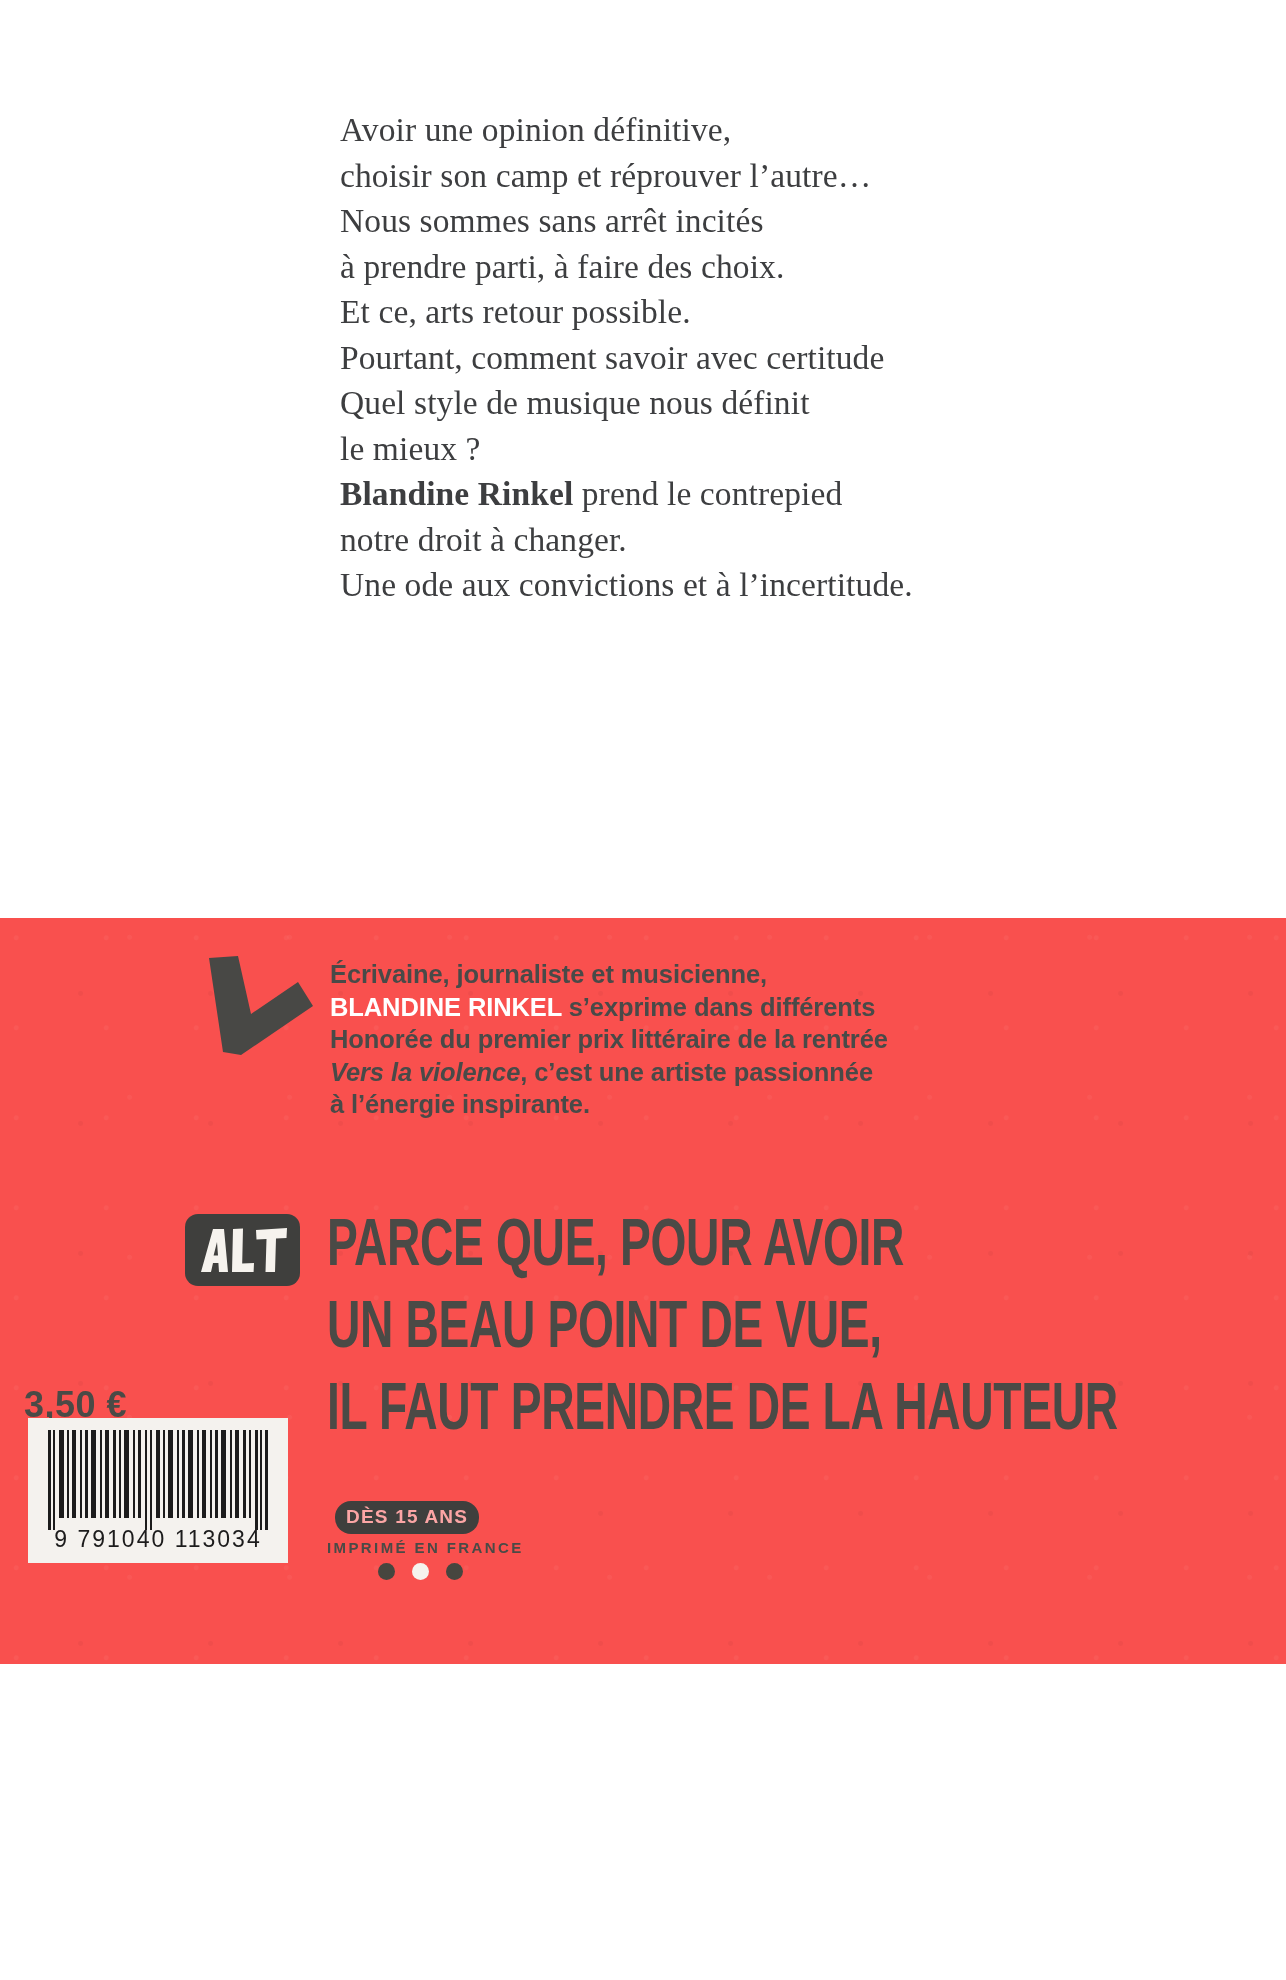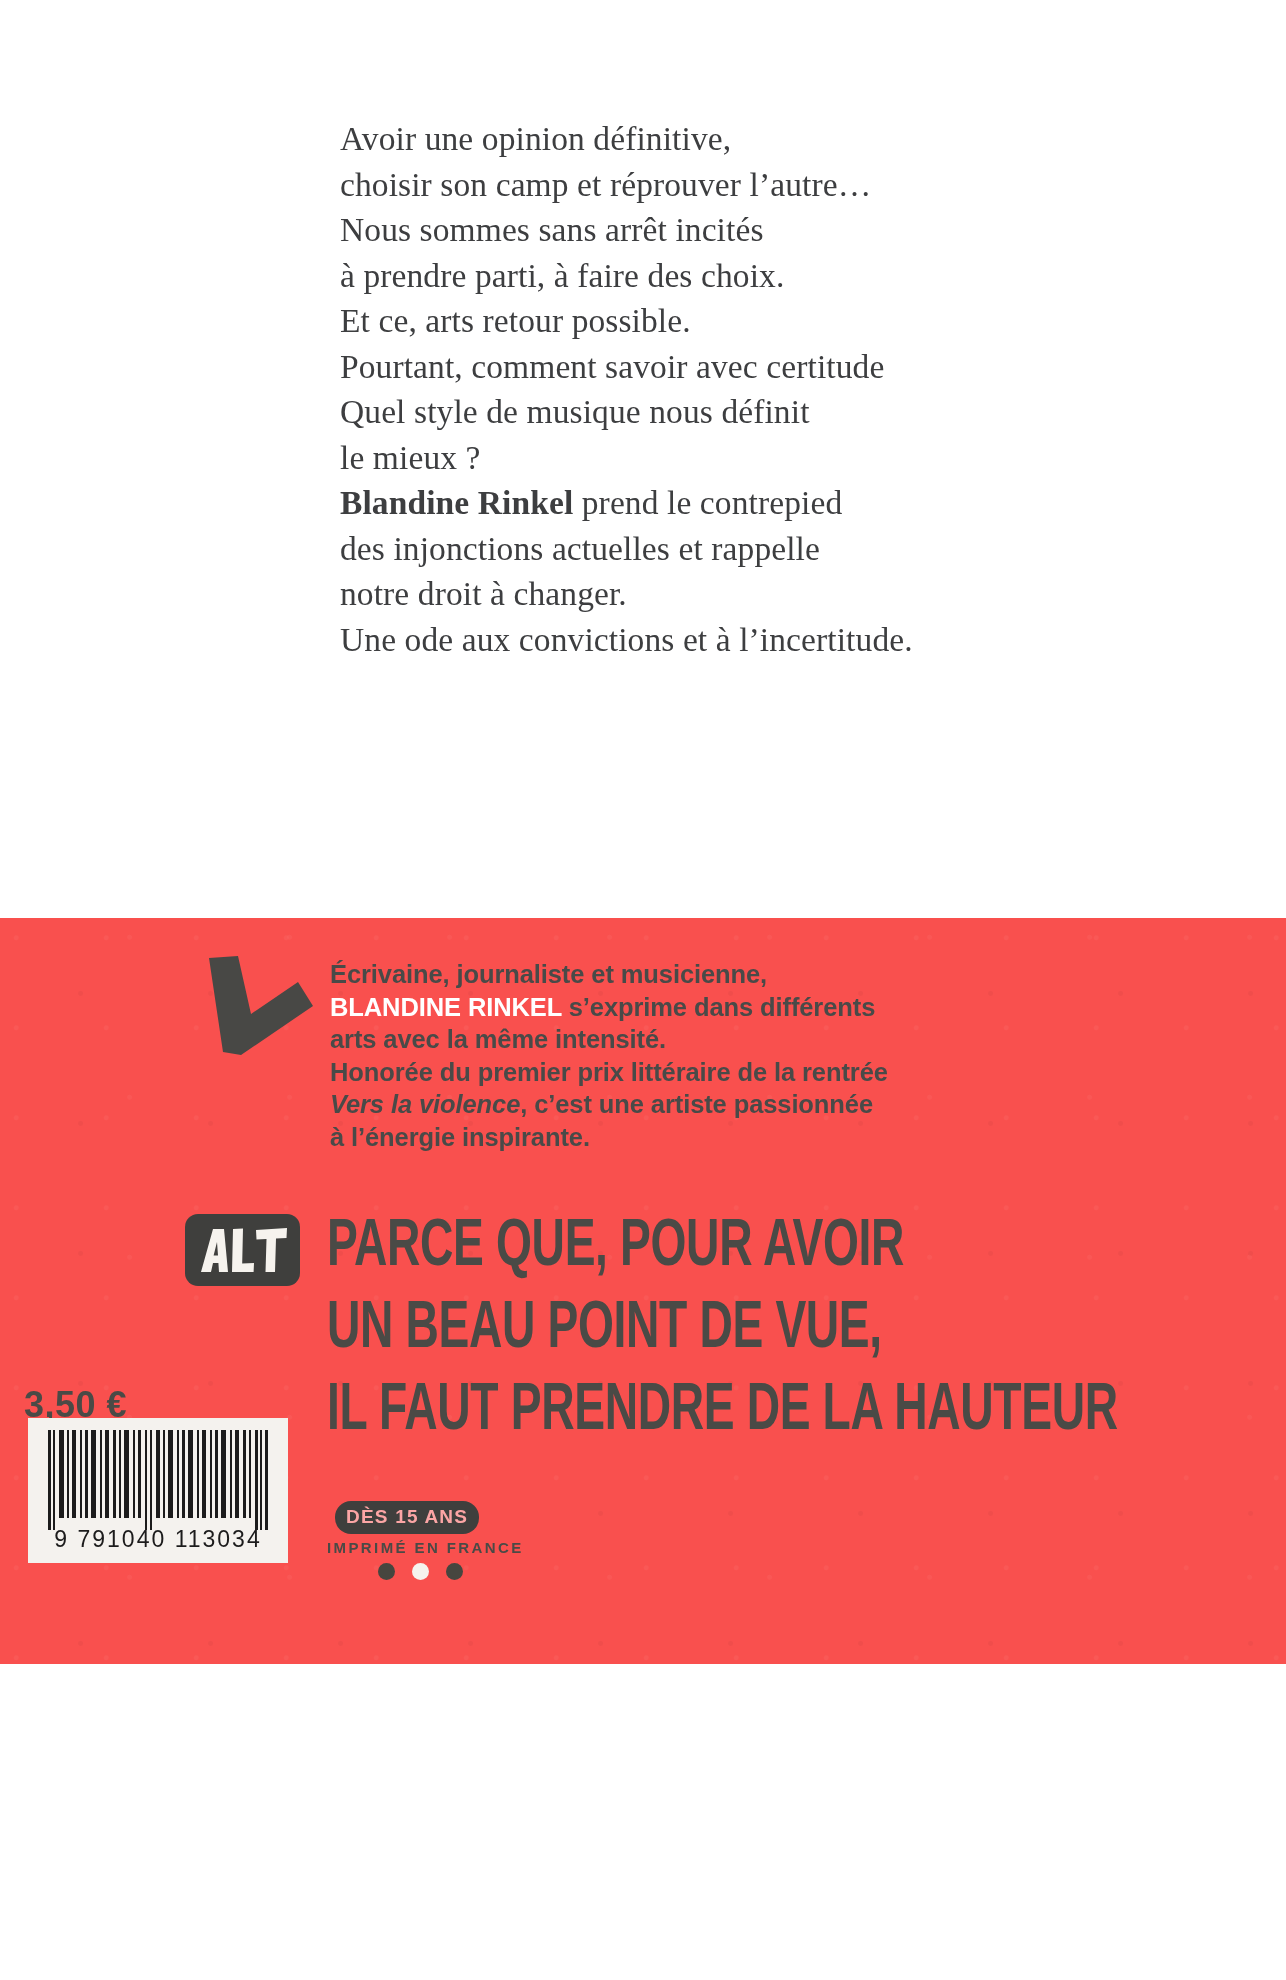--- a/index.html
+++ b/index.html
@@ -7,21 +7,21 @@
     width:1286px;height:1980px;
     background:#ffffff;
     font-family:"Liberation Sans", sans-serif;
     overflow:hidden;
     position:relative;
   }
   .page{position:relative;width:1286px;height:1980px;overflow:hidden;}
 
   
   .blurb{
-    position:absolute;left:0;top:16px;width:1286px;height:918px;
+    position:absolute;left:0;top:7px;width:1286px;height:918px;
     background:#ffffff;
   }
   .blurb-text{
     position:absolute;left:340px;top:100px;width:900px;
     font-family:"Liberation Serif", serif;
     font-size:33.5px;
     line-height:45.5px;
     color:#3d3e40;
     letter-spacing:0.1px;
   }
@@ -130,38 +130,36 @@
     <div class="blurb-text">
       <span class="ln">Avoir une opinion définitive,</span>
       <span class="ln">choisir son camp et réprouver l’autre…</span>
       <span class="ln">Nous sommes sans arrêt incités</span>
       <span class="ln">à prendre parti, à faire des choix.</span>
       <span class="ln">Et ce, arts retour possible.</span>
       <span class="ln">Pourtant, comment savoir avec certitude</span>
       <span class="ln">Quel style de musique nous définit</span>
       <span class="ln">le mieux ?</span>
       <span class="ln"><b>Blandine Rinkel</b><span> prend le contrepied</span></span>
-      <span class="ln">des injonctions actuelles et rappelle</span>
       <span class="ln">notre droit à changer.</span>
       <span class="ln">Une ode aux convictions et à l’incertitude.</span>
     </div>
   </div>
 
   <div class="red">
 
     <div class="arrow">
       <svg width="110" height="105" viewBox="0 0 110 105" xmlns="http://www.w3.org/2000/svg">
         <path d="M4 2 L33 0 L46 58 L93 26 L108 50 L36 99 L18 96 Z" fill="#484845"></path>
       </svg>
     </div>
 
     <div class="bio">
       <span class="ln">Écrivaine, journaliste et musicienne,</span>
       <span class="ln"><span class="wht">BLANDINE RINKEL</span><span> s’exprime dans différents</span></span>
-      <span class="ln">arts avec la même intensité.</span>
       <span class="ln">Honorée du premier prix littéraire de la rentrée</span>
       <span class="ln"><span class="ital">Vers la violence</span><span>, c’est une artiste passionnée</span></span>
       <span class="ln">à l’énergie inspirante.</span>
     </div>
 
     <div class="alt-badge">
       <svg width="90" height="48" viewBox="0 0 90 48" xmlns="http://www.w3.org/2000/svg">
 
         <path d="M13 46 L3 46 L15 3 L26 3 L30 46 L21 46 L20.4 37 L15 37 Z M15.6 29.5 L20 29.5 L19 16 Z" fill="#f6f3ee"></path>
 

